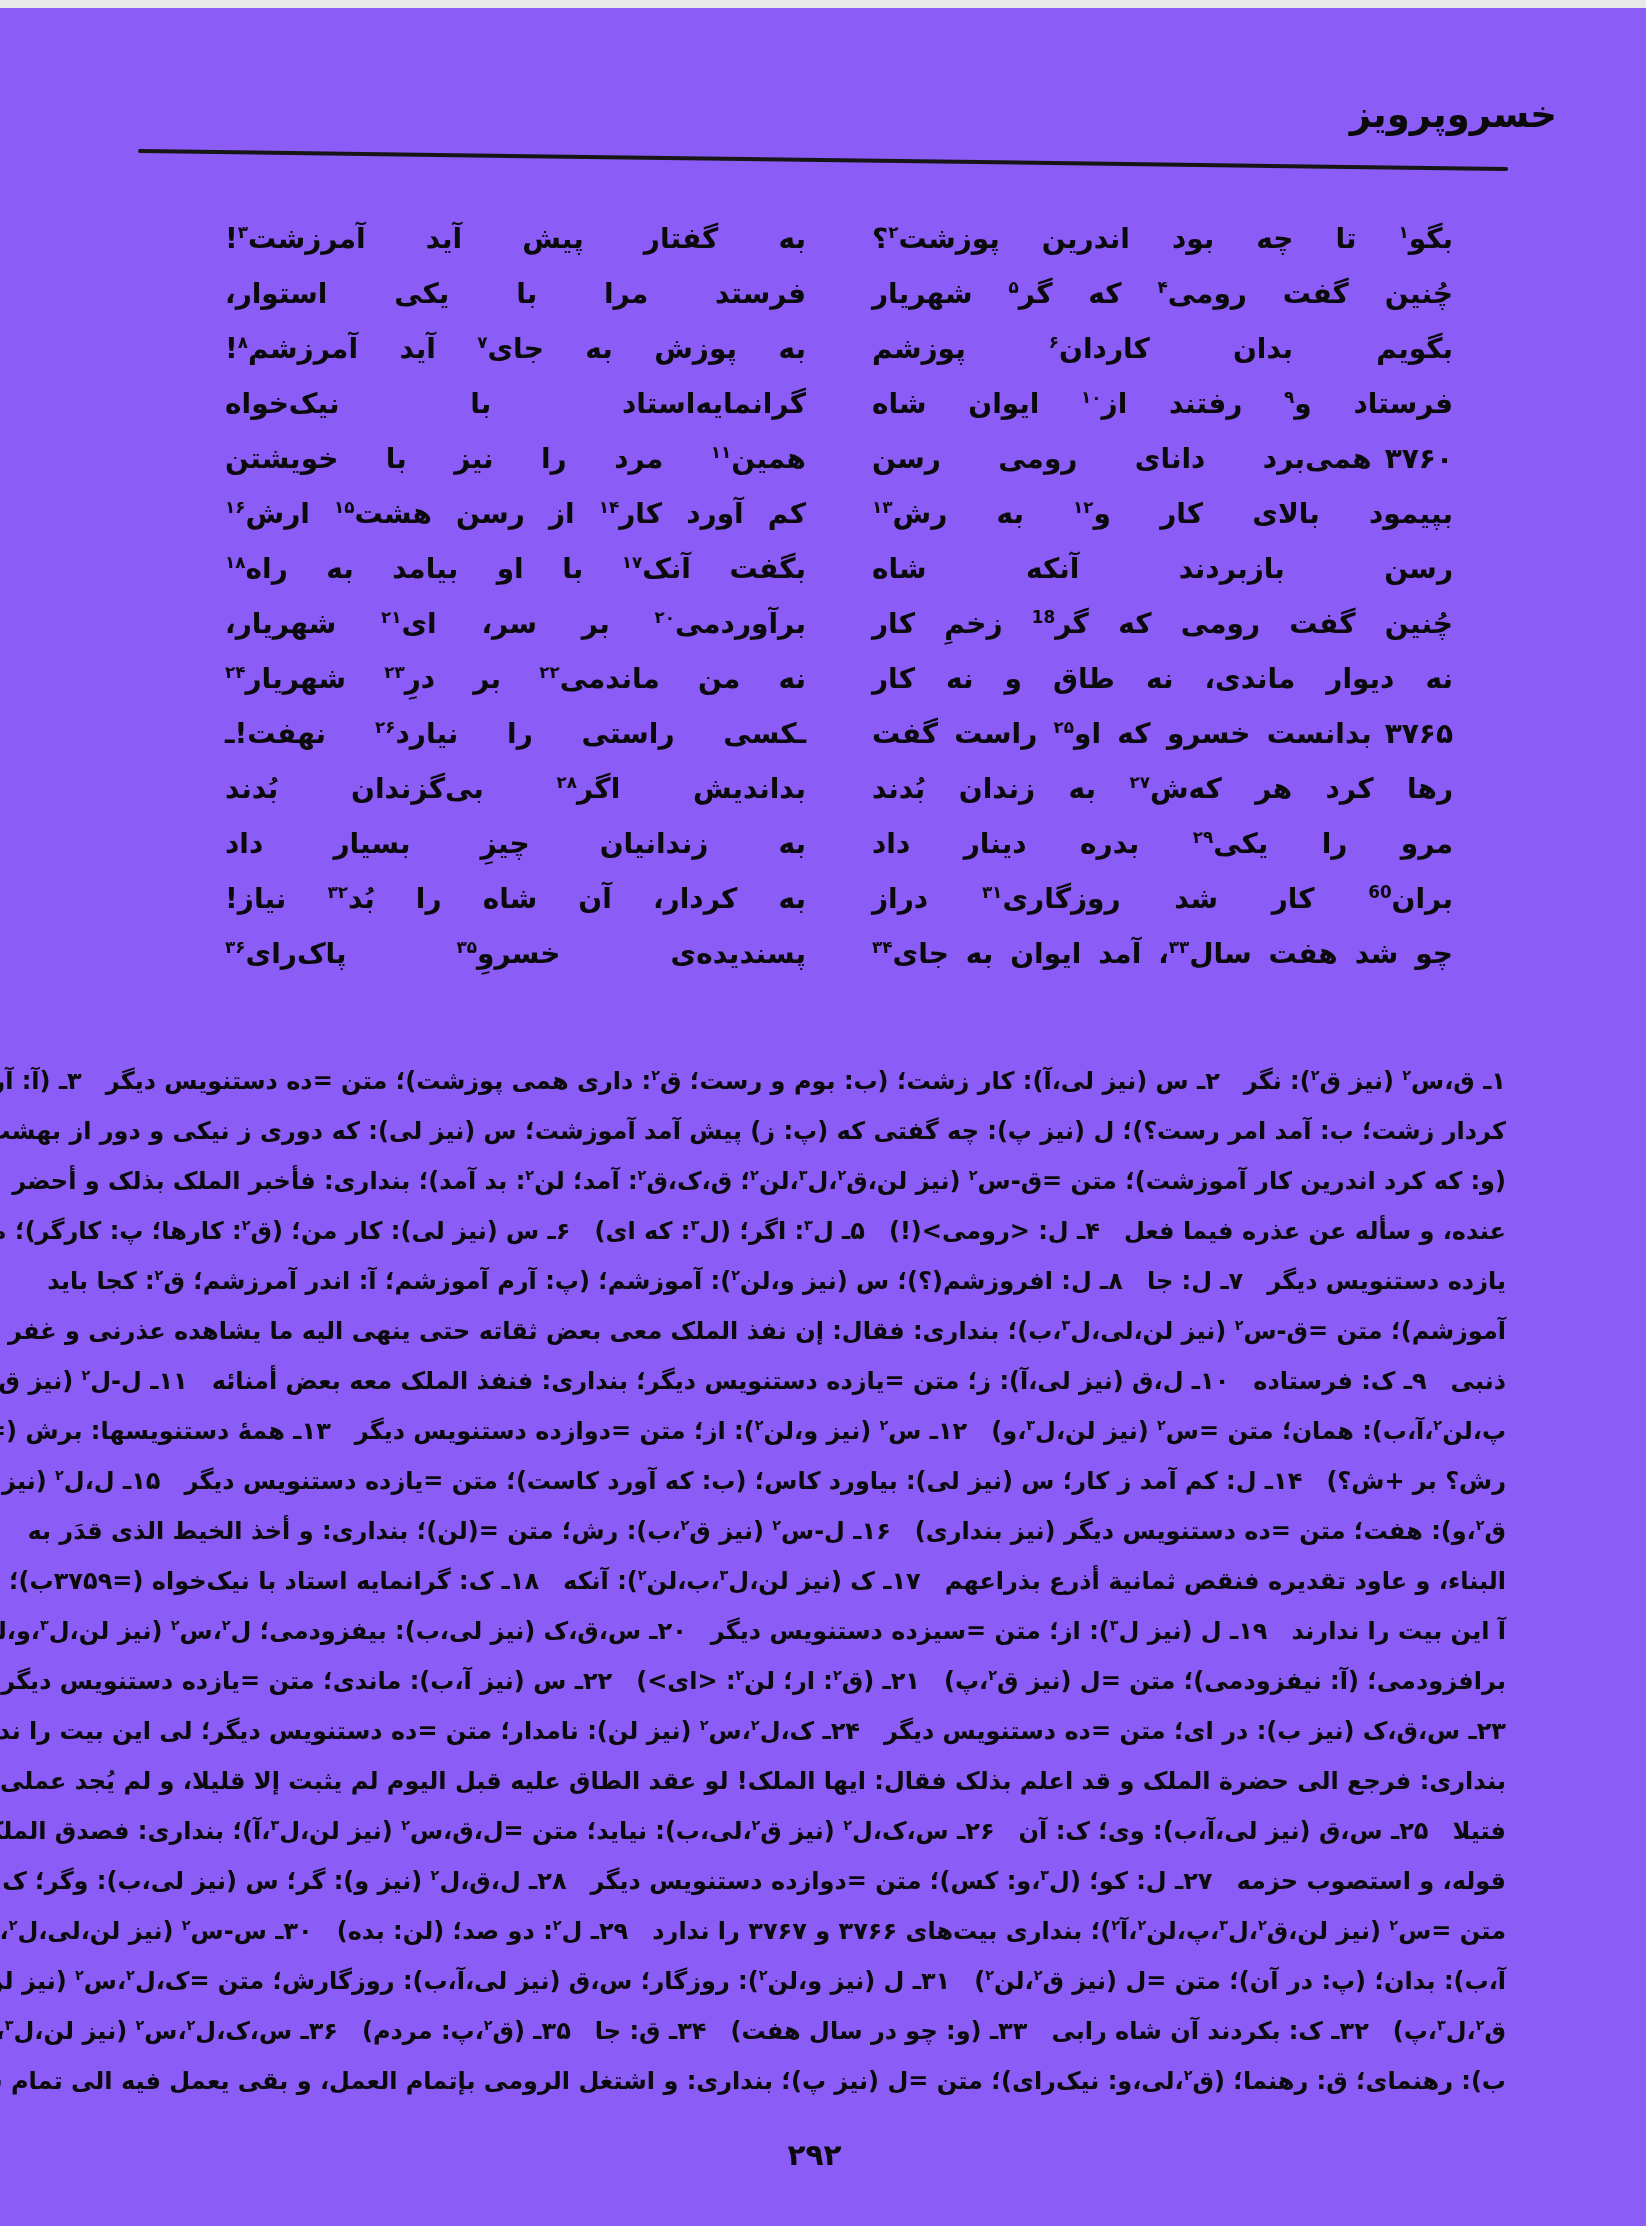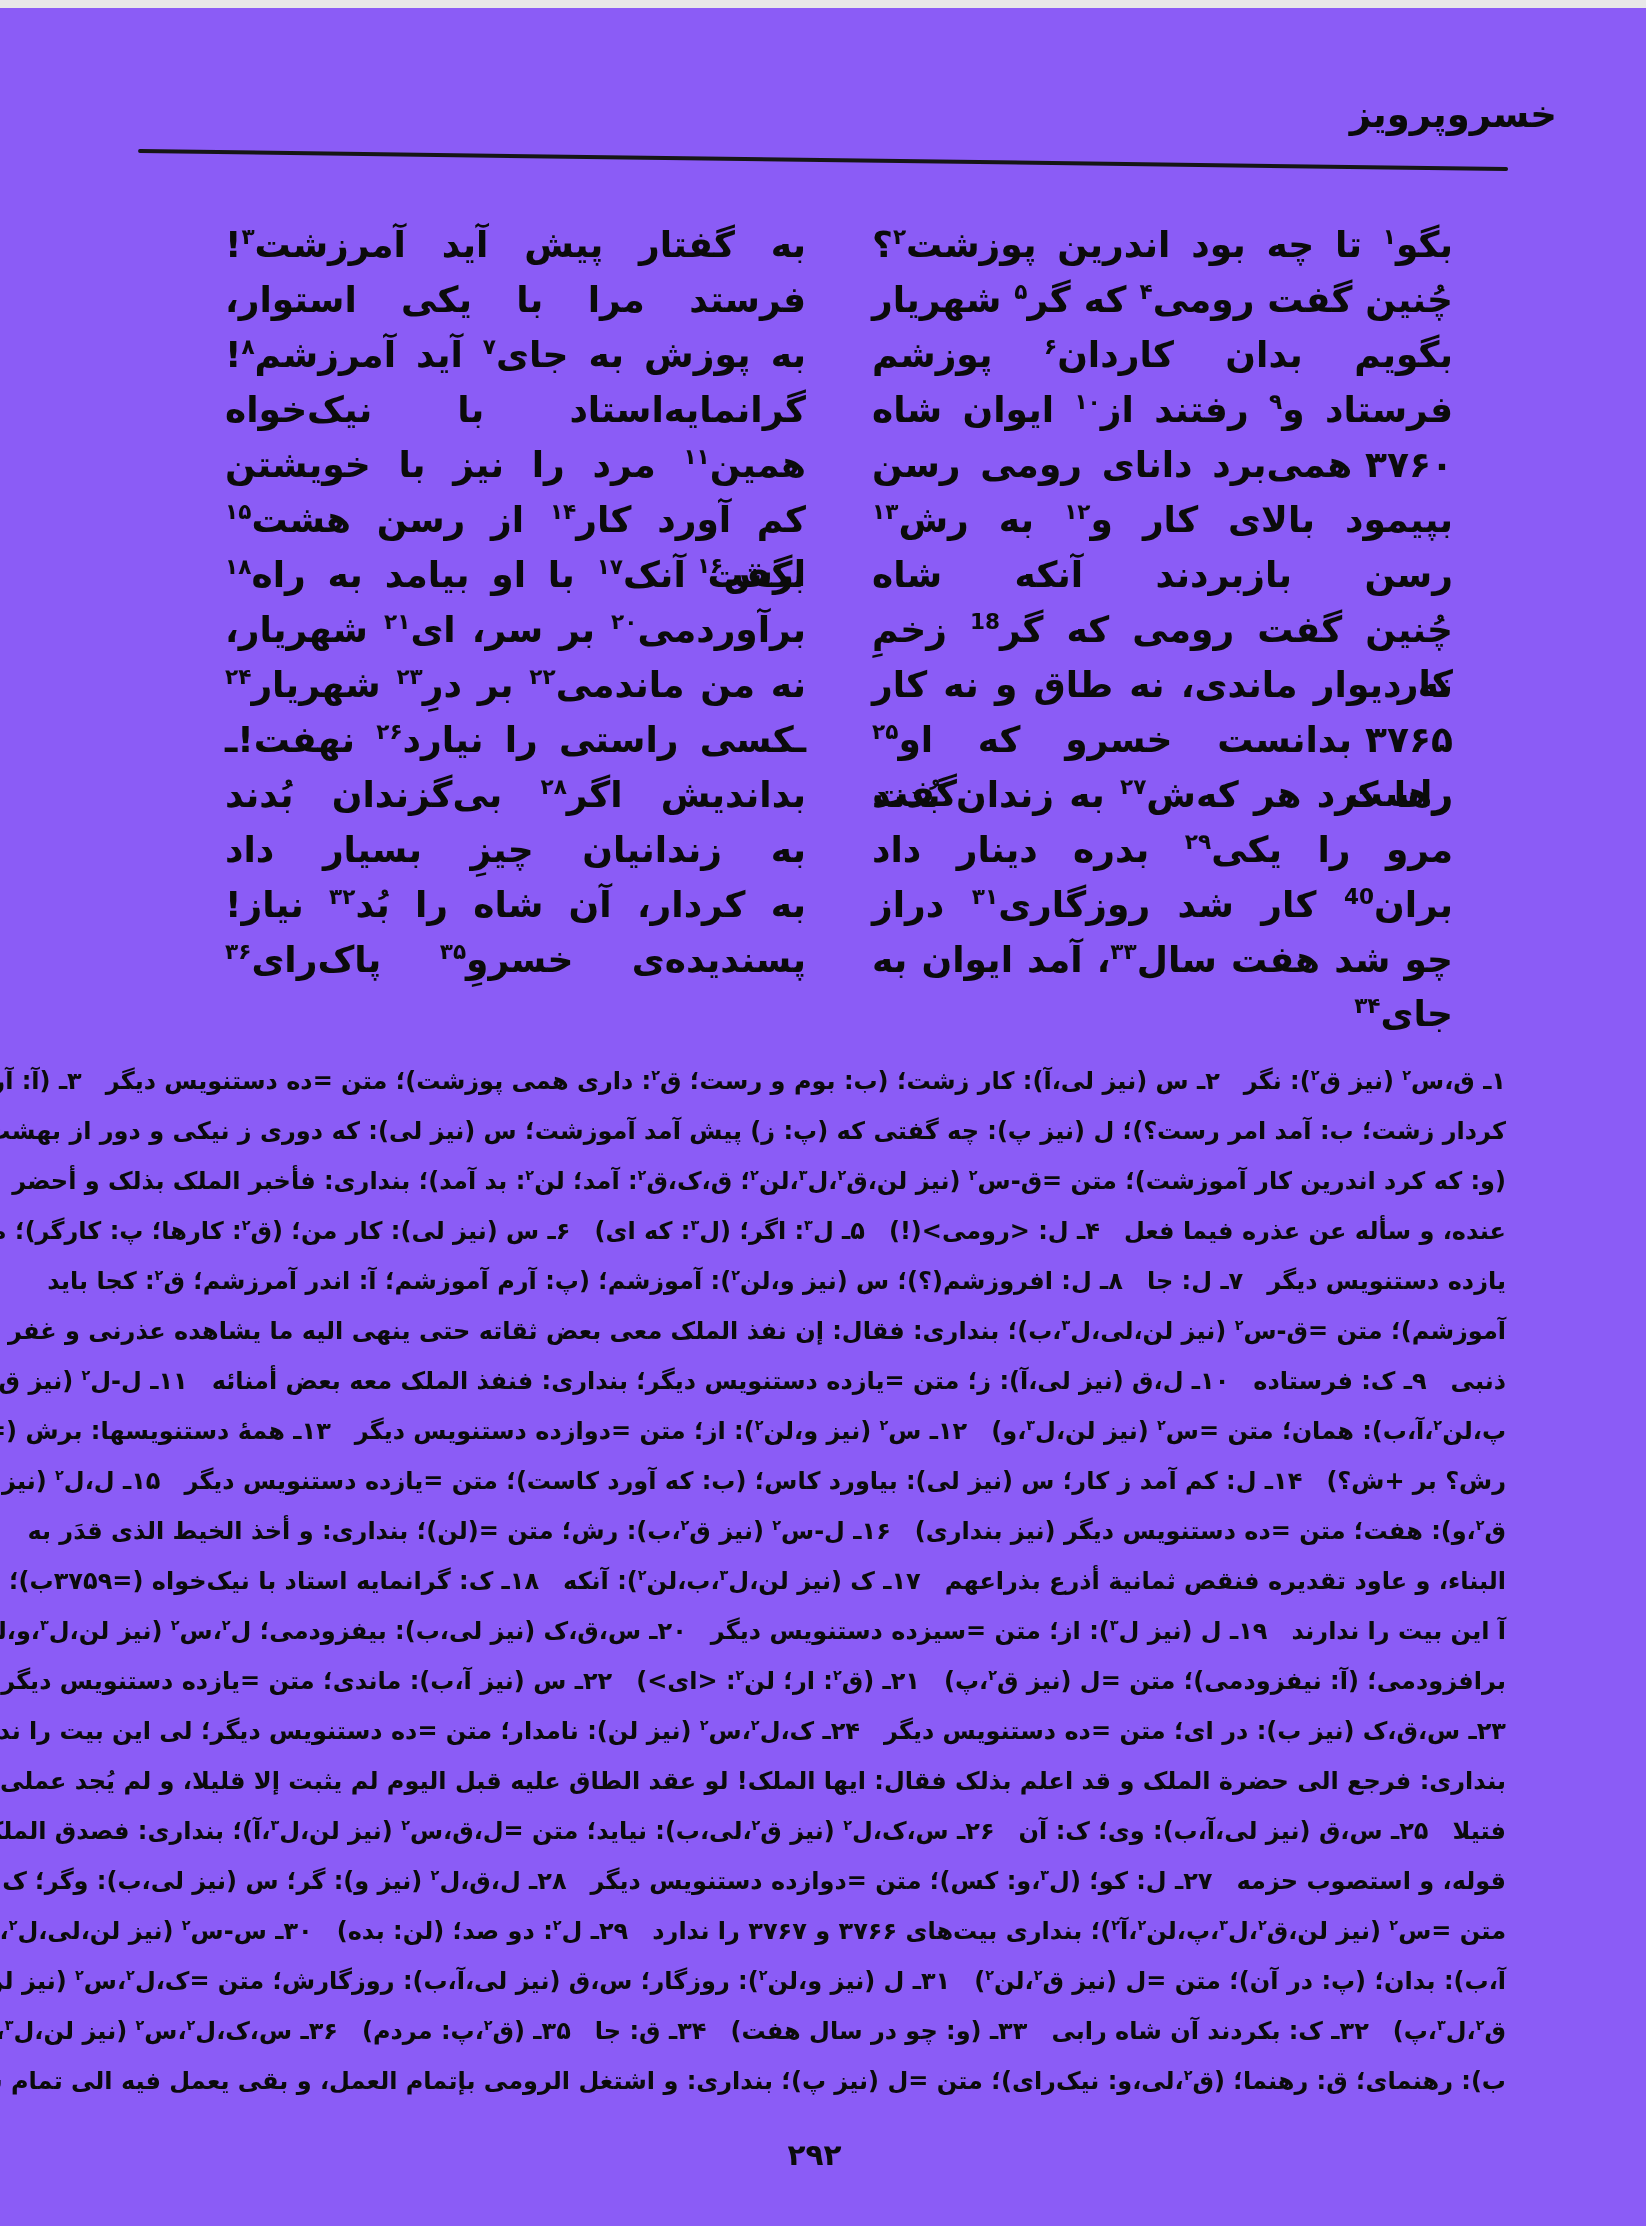--- a/index.html
+++ b/index.html
@@ -26,21 +26,21 @@
   }
   .poem {
     position:absolute; top:210px; right:193px; left:226px;
   }
   .verse-row {
     display:flex; justify-content:space-between;
     height:55px; overflow:visible;
   }
   .hemistich {
     width:581px;
-    font-size:36px; font-weight:bold;
+    font-size:28px; font-weight:bold;
     line-height:1.5;
     text-align:justify; text-align-last:justify;
   }
   .verse-number:not(:empty) { margin-left:13px; }
   sup { font-size:0.6em; vertical-align:super; line-height:0; }
   .apparatus {
     position:absolute; top:1048px; right:140px; left:140px;
   }
   .apparatus-line {
     font-size:24px; font-weight:bold;
@@ -105,21 +105,21 @@
     </div>
     <div class="verse-row">
       <div class="hemistich"><span class="verse-number"></span><span>رها کرد هر که‌ش<sup>۲۷</sup> به زندان بُدند</span></div>
       <div class="hemistich">بداندیش اگر<sup>۲۸</sup> بی‌گزندان بُدند</div>
     </div>
     <div class="verse-row">
       <div class="hemistich"><span class="verse-number"></span><span>مرو را یکی<sup>۲۹</sup> بدره دینار داد</span></div>
       <div class="hemistich">به زندانیان چیزِ بسیار داد</div>
     </div>
     <div class="verse-row">
-      <div class="hemistich"><span class="verse-number"></span><span>بران<sup>40</sup> کار شد روزگاری<sup>۳۱</sup> دراز</span></div>
+      <div class="hemistich"><span class="verse-number"></span><span>بران<sup>60</sup> کار شد روزگاری<sup>۳۱</sup> دراز</span></div>
       <div class="hemistich">به کردار، آن شاه را بُد<sup>۳۲</sup> نیاز!</div>
     </div>
     <div class="verse-row">
       <div class="hemistich"><span class="verse-number"></span><span>چو شد هفت سال<sup>۳۳</sup>، آمد ایوان به جای<sup>۳۴</sup></span></div>
       <div class="hemistich">پسندیده‌ی خسروِ<sup>۳۵</sup> پاک‌رای<sup>۳۶</sup></div>
     </div>
   </div>
 
   <div class="apparatus">
     <div class="apparatus-line">۱ـ ق،س<sup>۲</sup> (نیز ق<sup>۲</sup>): نگر ۲ـ س (نیز لی،آ): کار زشت؛ (ب: بوم و رست؛ ق<sup>۲</sup>: داری همی پوزشت)؛ متن =ده دستنویس دیگر ۳ـ (آ: آر</div>

